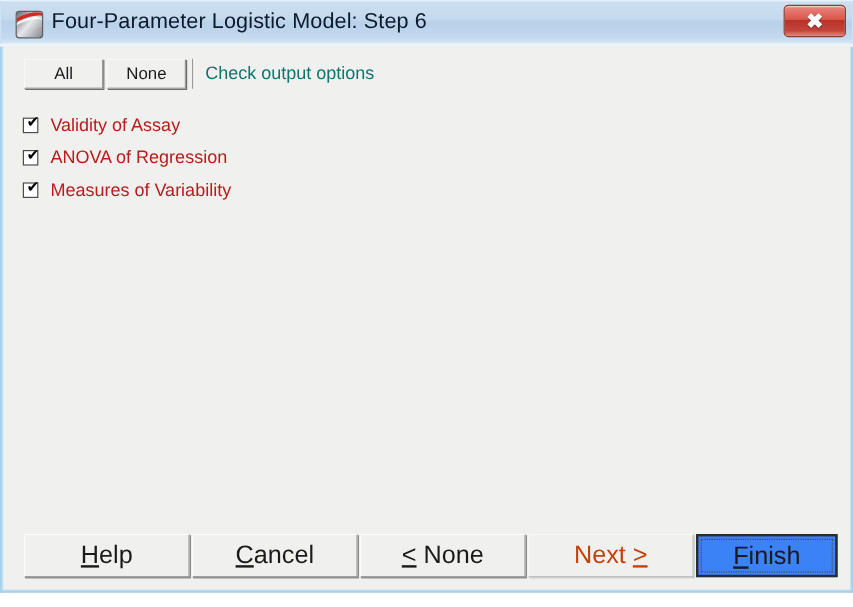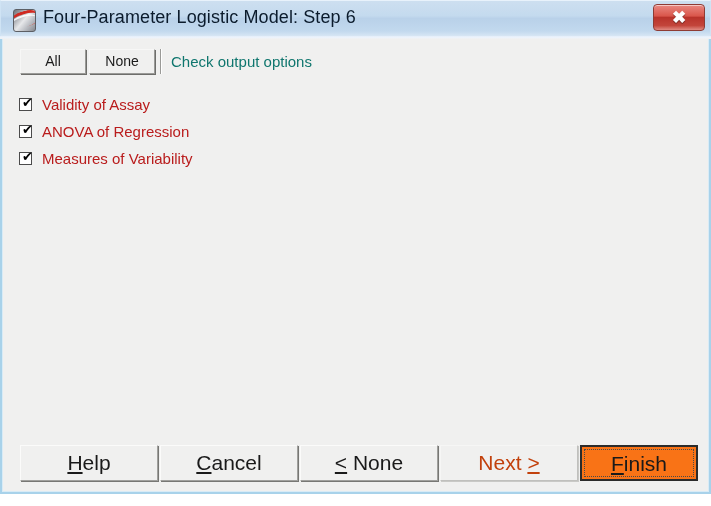--- a/index.html
+++ b/index.html
@@ -246,21 +246,21 @@
     border-left-color: #f6f6f5;
     border-right-color: #c0c0bd;
     border-bottom-color: #c0c0bd;
     box-shadow: 1px 1px 0 #c9c9c6;
   }
   .dlg-btn .ul { text-decoration: underline; }
 
   .dlg-btn.default-btn {
     border: 2px solid #2b2b2b;
     box-shadow: none;
-    background: #f97316;
+    background: #3b82f6;
   }
   .dlg-btn.default-btn .inner {
     position: absolute;
     left: 2px; top: 2px; right: 2px; bottom: 2px;
     border: 1px dotted #4a4a4a;
     line-height: 28px;
   }
 
   #btn-help   { left: 17px;  width: 138px; }
   #btn-cancel { left: 157px; width: 138px; }

